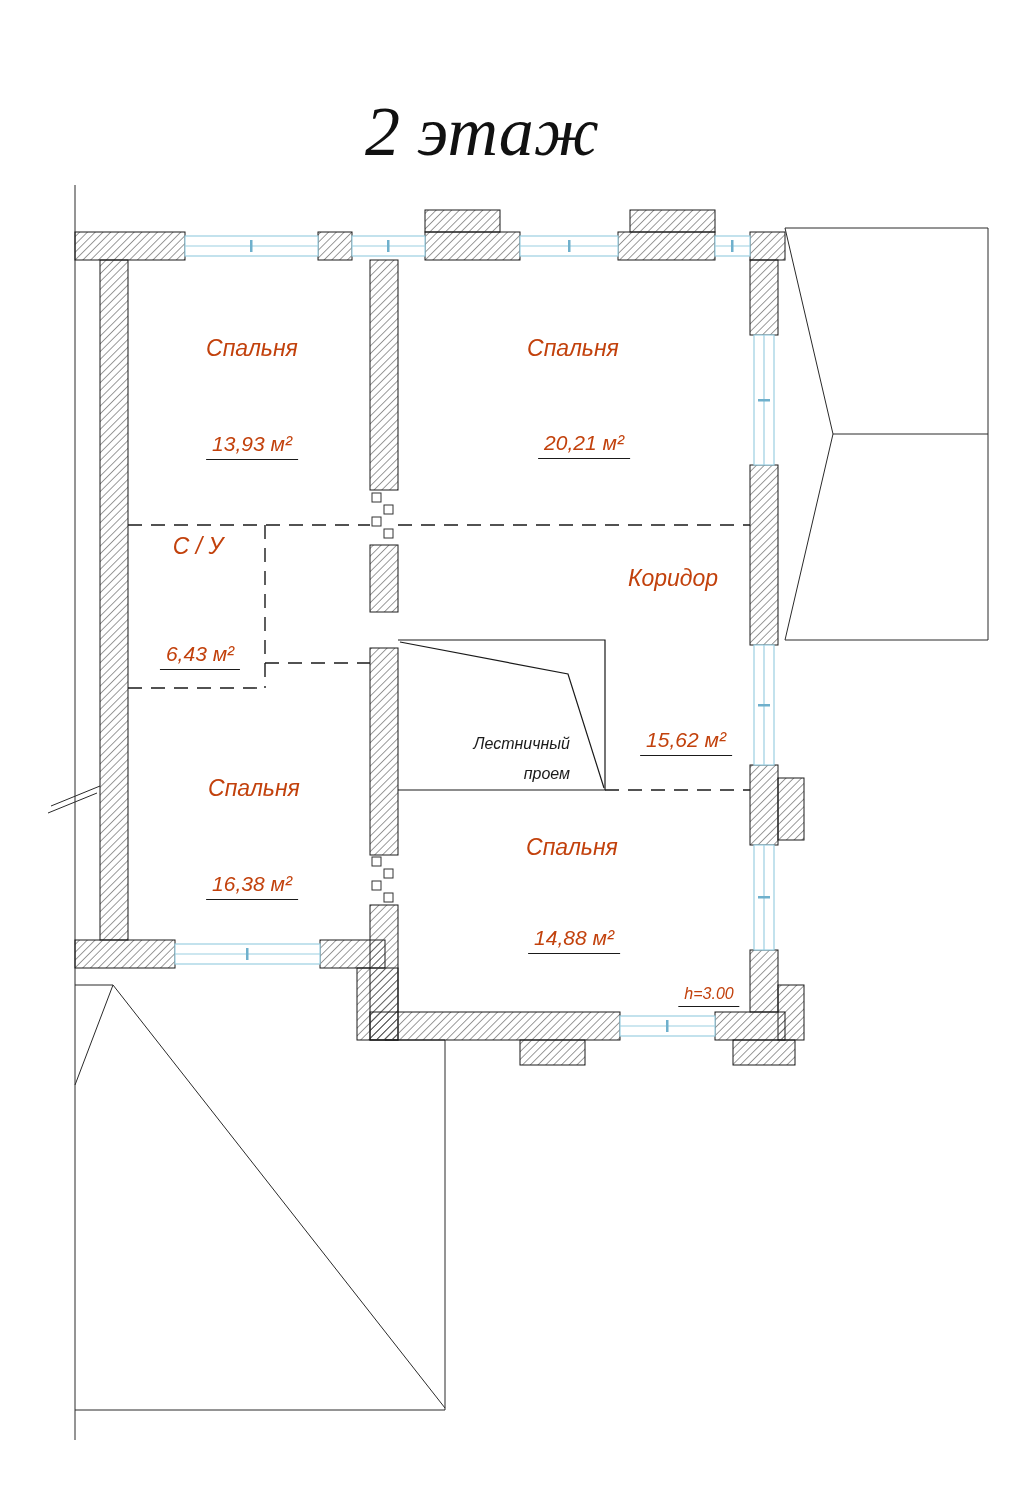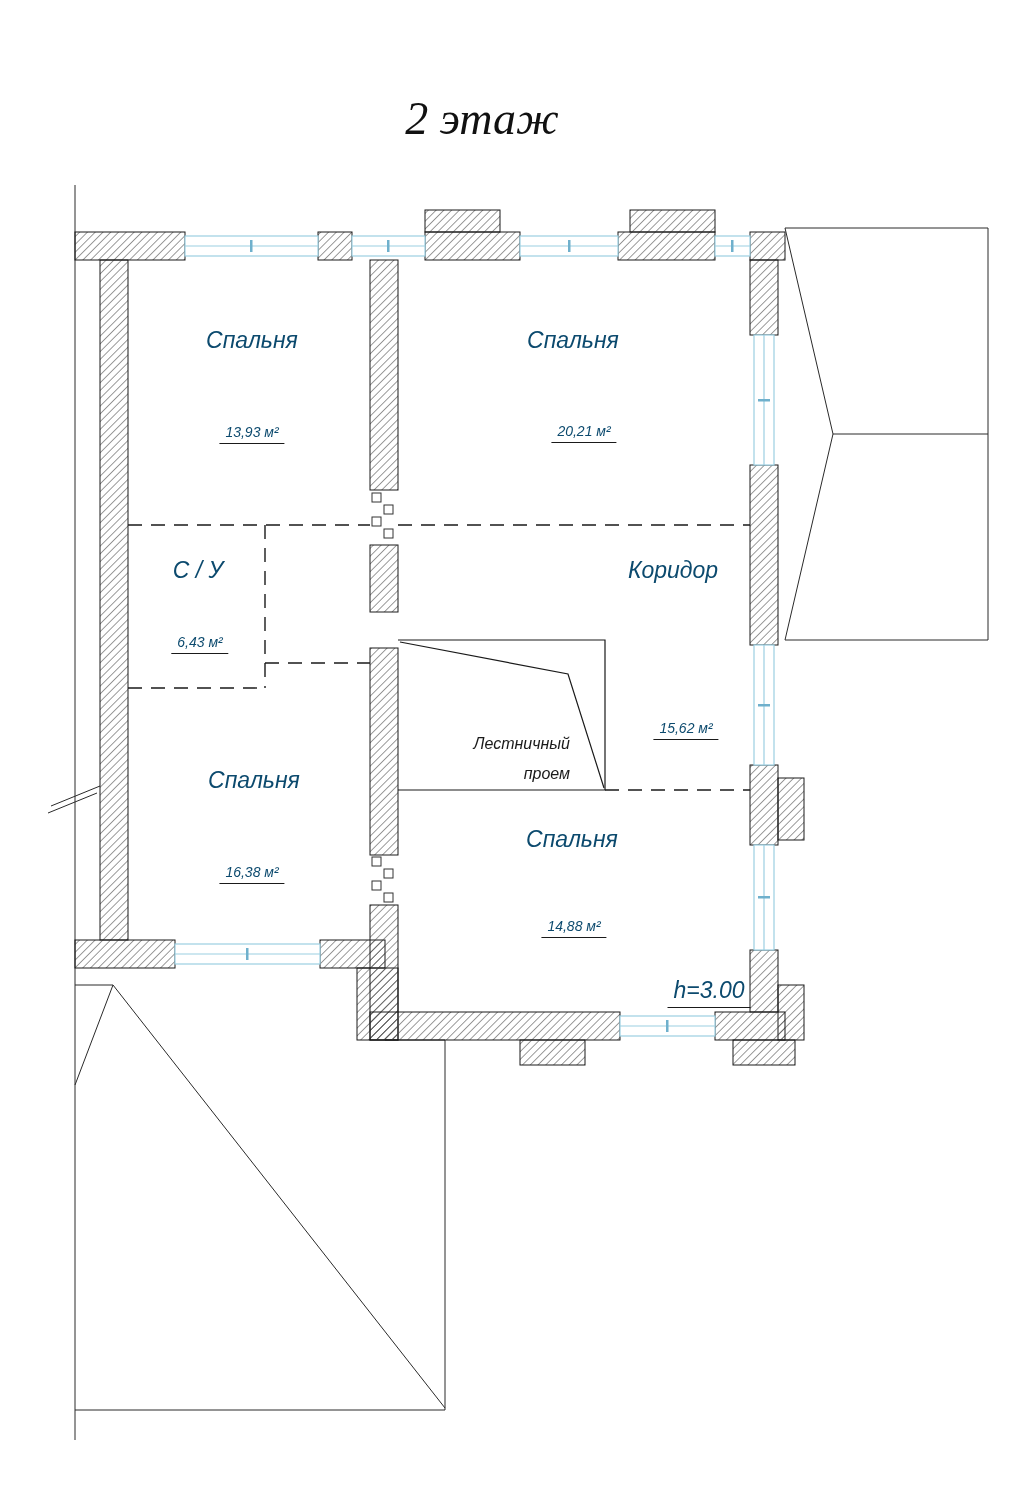--- a/index.html
+++ b/index.html
@@ -2,36 +2,37 @@
 <html><head>
 <meta charset="utf-8">
 <style>
   * { margin:0; padding:0; box-sizing:border-box; }
   html,body { background:#ffffff; }
   body { font-family:"Liberation Sans", sans-serif; }
   .page { position:relative; width:1022px; height:1497px; background:#fff; overflow:hidden; }
   .plan-svg { position:absolute; left:0; top:0; }
   .title {
     position:absolute; left:482px; top:92px; transform:translateX(-50%);
-    font-size:46px; font-style:italic; color:#111; white-space:nowrap;
+    font-size:70px; font-style:italic; color:#111; white-space:nowrap;
     font-family:"Liberation Serif", serif;
   }
   .label {
-    position:absolute; font-style:italic; color:#0c4a6e; white-space:nowrap;
+    position:absolute; font-style:italic; color:#c2410c; white-space:nowrap;
     transform:translateX(-50%);
+    margin-top:8px;
   }
   .room-name { font-size:23px; }
-  .room-area { font-size:14px; }
+  .room-area { font-size:21px; }
   .u { display:inline-block; border-bottom:1.5px solid #1a1a1a; padding:0 6px 3px; }
   .stair-label {
     position:absolute; left:398px; top:729px; width:172px; text-align:right;
     font-style:italic; font-size:16px; line-height:30px; color:#1a1a1a;
   }
   .stair-label .line { display:block; }
-  .hnote { font-size:23px;text-decoration:underline; }
+  .hnote { font-size:16px;text-decoration:underline; }
 </style>
 </head>
 <body>
 
 <div class="page">
 
   <svg class="plan-svg" width="1022" height="1497" viewBox="0 0 1022 1497">
     <defs>
       <pattern id="hatch" width="5.5" height="5.5" patternUnits="userSpaceOnUse" patternTransform="rotate(45)">
         <line x1="0" y1="0" x2="0" y2="5.5" stroke="#474747" stroke-width="1.1"></line>
@@ -158,21 +159,21 @@
   <div class="label room-name" style="left:252px; top:327px">Спальня</div>
   <div class="label room-area" style="left:252px; top:424px">
     <span class="u">13,93 м²</span>
   </div>
 
   <div class="label room-name" style="left:573px; top:327px">Спальня</div>
   <div class="label room-area" style="left:584px; top:423px">
     <span class="u">20,21 м²</span>
   </div>
 
-  <div class="label room-name" style="left:198px; top:557px">С / У</div>
+  <div class="label room-name" style="left:198px; top:525px">С / У</div>
   <div class="label room-area" style="left:200px; top:634px">
     <span class="u">6,43 м²</span>
   </div>
 
   <div class="label room-name" style="left:673px; top:557px">Коридор</div>
   <div class="label room-area" style="left:686px; top:720px">
     <span class="u">15,62 м²</span>
   </div>
 
   <div class="label room-name" style="left:254px; top:767px">Спальня</div>

